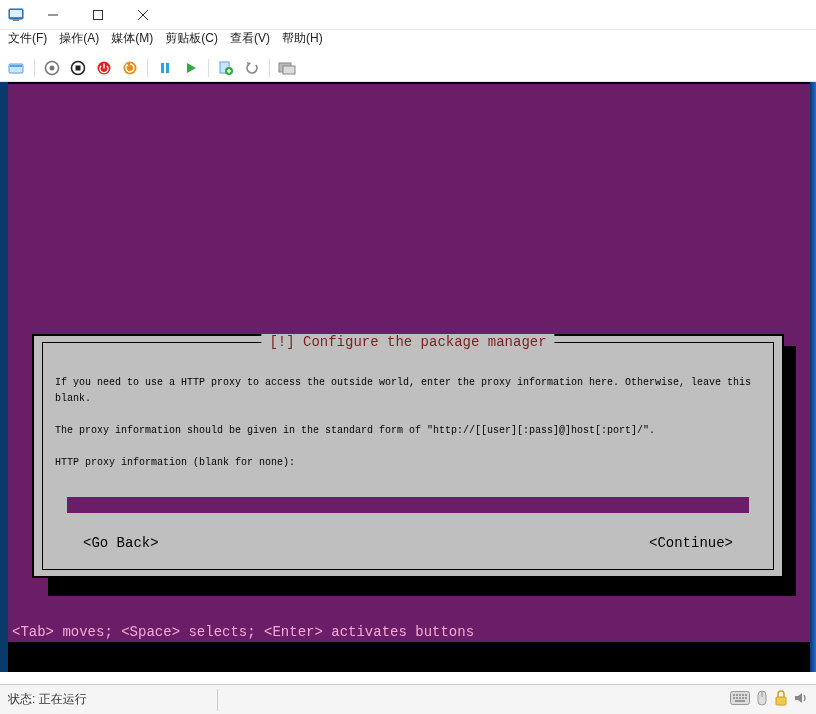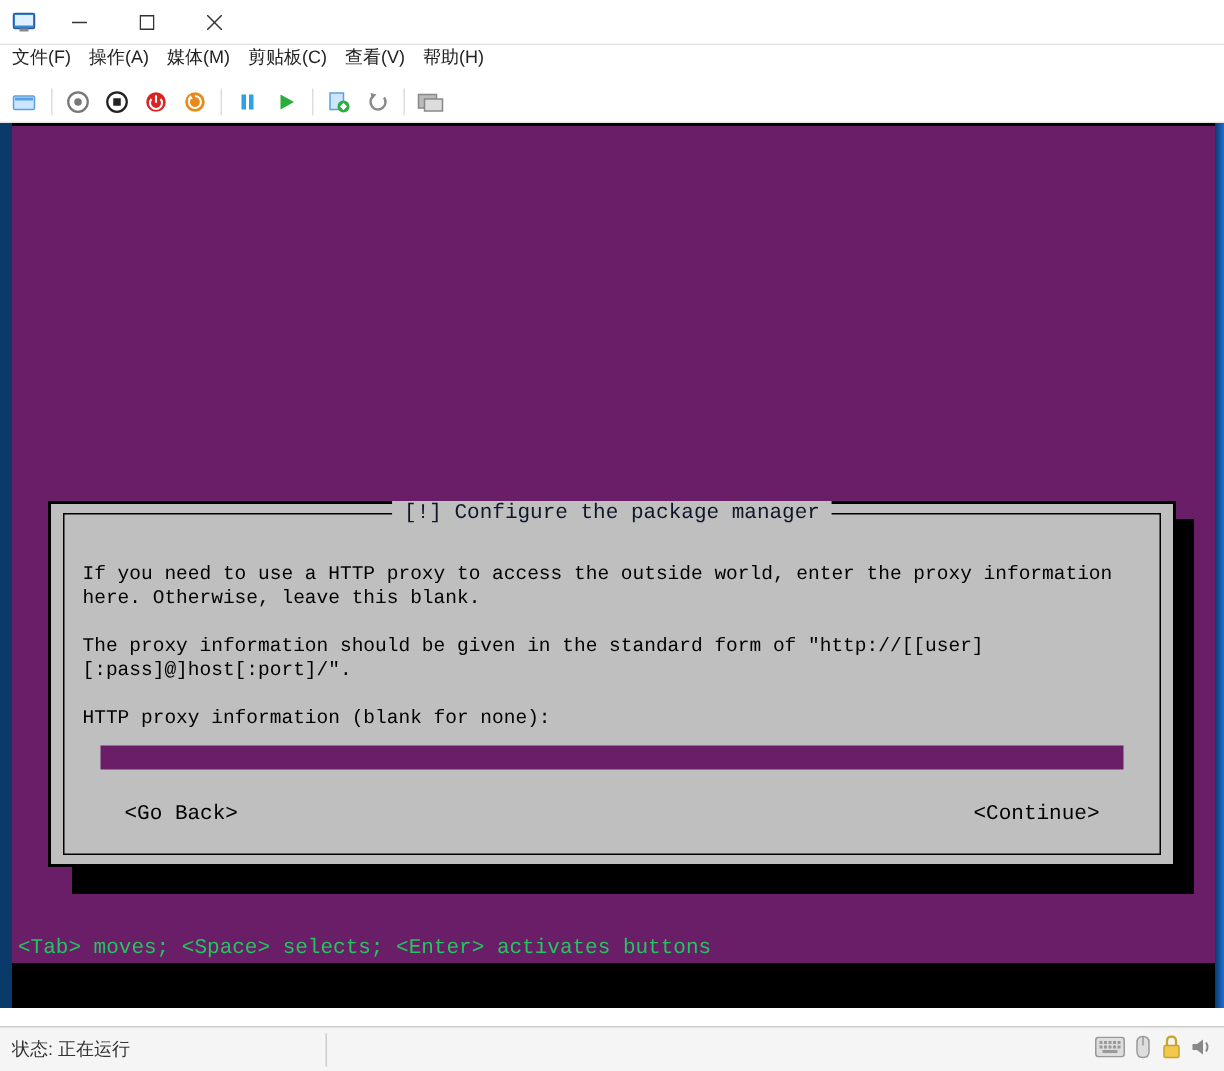--- a/index.html
+++ b/index.html
@@ -25,26 +25,26 @@
 
 .guest { position: relative; height: 590px; background: #000; }
 .side-strip-l { position: absolute; left: 0; top: 0; bottom: 0; width: 8px; background: linear-gradient(to right,#0a3a6a,#0a3a6a); }
 .side-strip-r { position: absolute; right: 0; top: 0; bottom: 0; width: 6px; background: linear-gradient(to left,#1e6fd8,#0a3a6a); }
 .desktop { position: absolute; left: 8px; right: 6px; top: 2px; bottom: 30px; background: #6a1e68; }
 
 
 .installer-shadow { position: absolute; left: 40px; top: 262px; width: 748px; height: 250px; background: #000; }
 .installer { position: absolute; left: 24px; top: 250px; width: 752px; height: 244px; background: #bfbfbf; border: 2px solid #000; }
 .installer-inner { position: absolute; left: 8px; right: 8px; top: 6px; bottom: 6px; border: 1px solid #000; background: #bfbfbf; }
-.installer-title { position: absolute; top: -9px; left: 50%; transform: translateX(-50%); background: #bfbfbf; padding: 0 8px; font-family: "Courier New", monospace; font-size: 14px; color: #0f172a; white-space: pre; }
-.installer-body { position: absolute; left: 12px; right: 12px; top: 16px; bottom: 10px; font-family: "Courier New", monospace; font-size: 13px; color: #000; line-height: 16px; white-space: pre-wrap; }
+.installer-title { position: absolute; top: -9px; left: 50%; transform: translateX(-50%); background: #bfbfbf; padding: 0 8px; font-family: "Courier New", monospace; font-size: 14px; color: #7f1d1d; white-space: pre; }
+.installer-body { position: absolute; left: 12px; right: 12px; top: 16px; bottom: 10px; font-family: "Courier New", monospace; font-size: 10px; color: #000; line-height: 16px; white-space: pre-wrap; }
 .proxy-input { position: absolute; left: 24px; right: 24px; top: 154px; height: 16px; background: #6a1e68; }
 .nav-row { position: absolute; left: 40px; right: 40px; top: 192px; font-family: "Courier New", monospace; font-size: 14px; color: #000; display: flex; justify-content: space-between; }
 
-.hint-bar { position: absolute; left: 0; right: 0; bottom: 0; height: 18px; background: #000; font-family: "Courier New", monospace; font-size: 14px; color: #22c55e; padding: 0 4px; margin-top: 24px; }
+.hint-bar { position: absolute; left: 0; right: 0; bottom: 0; height: 18px; background: #000; font-family: "Courier New", monospace; font-size: 14px; color: #f9a8d4; padding: 0 4px; margin-top: 24px; }
 .hint-bar.noblack { background: transparent; }
 
 
 .statusbar { position: absolute; left: 0; right: 0; bottom: 0; height: 30px; border-top: 1px solid #ccc; background: #f5f5f5; display: flex; align-items: center; padding: 0 8px; text-align: center; }
 .statusbar .st-text { color: #333; }
 .status-sep { width: 1px; height: 22px; background: #ccc; margin-left: 130px; }
 .status-icons { margin-left: auto; display: flex; align-items: center; gap: 6px; }
 </style>
 </head>
 <body>

